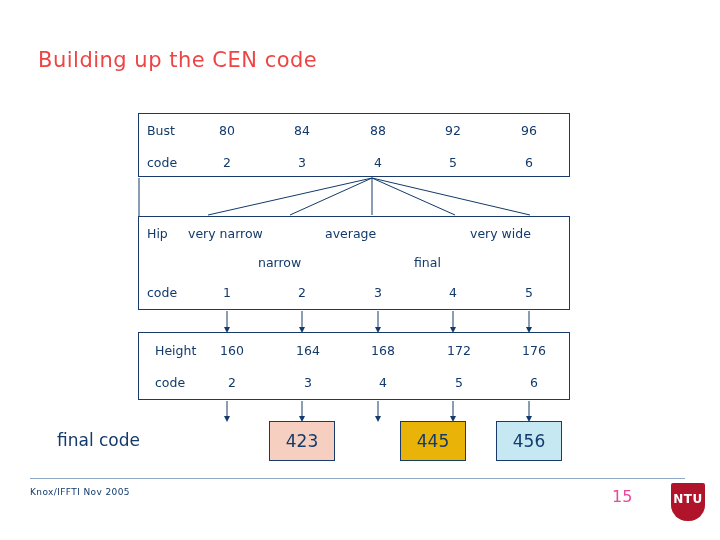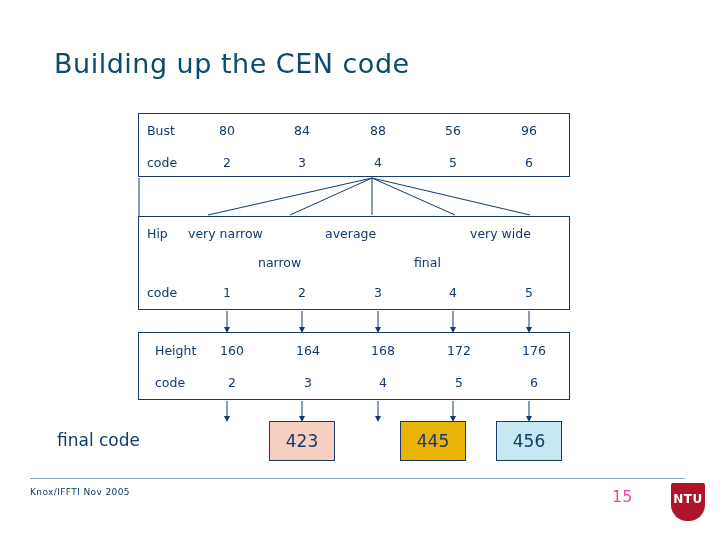--- a/index.html
+++ b/index.html
@@ -15,24 +15,24 @@
     position: relative;
     overflow: hidden;
   }
   .slide {
     position: absolute;
     left: 0; top: 0;
     width: 720px; height: 540px;
   }
   .title {
     position: absolute;
-    left: 54px;
+    left: 38px;
     top: 48px;
-    font-size: 27px;
-    color: #0c4a6e;
+    font-size: 21px;
+    color: #ef4444;
     letter-spacing: 0.5px;
     white-space: nowrap;
   }
 
   
   .box {
     position: absolute;
     border: 1px solid #1a3a6b;
     box-sizing: border-box;
     background: transparent;
@@ -174,21 +174,21 @@
     <line x1="529" y1="401" x2="529" y2="419" stroke="#123a6b" stroke-width="1"></line>
     <polygon points="529,422 526,416 532,416" fill="#123a6b"></polygon>
   </svg>
 
   <div class="box" id="bust-box"></div>
 
   <div class="cell" style="left:147px; top:123px;">Bust</div>
   <div class="cell center" style="left:197px; top:123px; width:60px;">80</div>
   <div class="cell center" style="left:272px; top:123px; width:60px;">84</div>
   <div class="cell center" style="left:348px; top:123px; width:60px;">88</div>
-  <div class="cell center" style="left:423px; top:123px; width:60px;">56</div>
+  <div class="cell center" style="left:423px; top:123px; width:60px;">92</div>
   <div class="cell center" style="left:499px; top:123px; width:60px;">96</div>
 
   <div class="cell" style="left:147px; top:155px;">code</div>
   <div class="cell center" style="left:197px; top:155px; width:60px;">2</div>
   <div class="cell center" style="left:272px; top:155px; width:60px;">3</div>
   <div class="cell center" style="left:348px; top:155px; width:60px;">4</div>
   <div class="cell center" style="left:423px; top:155px; width:60px;">5</div>
   <div class="cell center" style="left:499px; top:155px; width:60px;">6</div>
 
   <div class="box" id="hip-box"></div>

